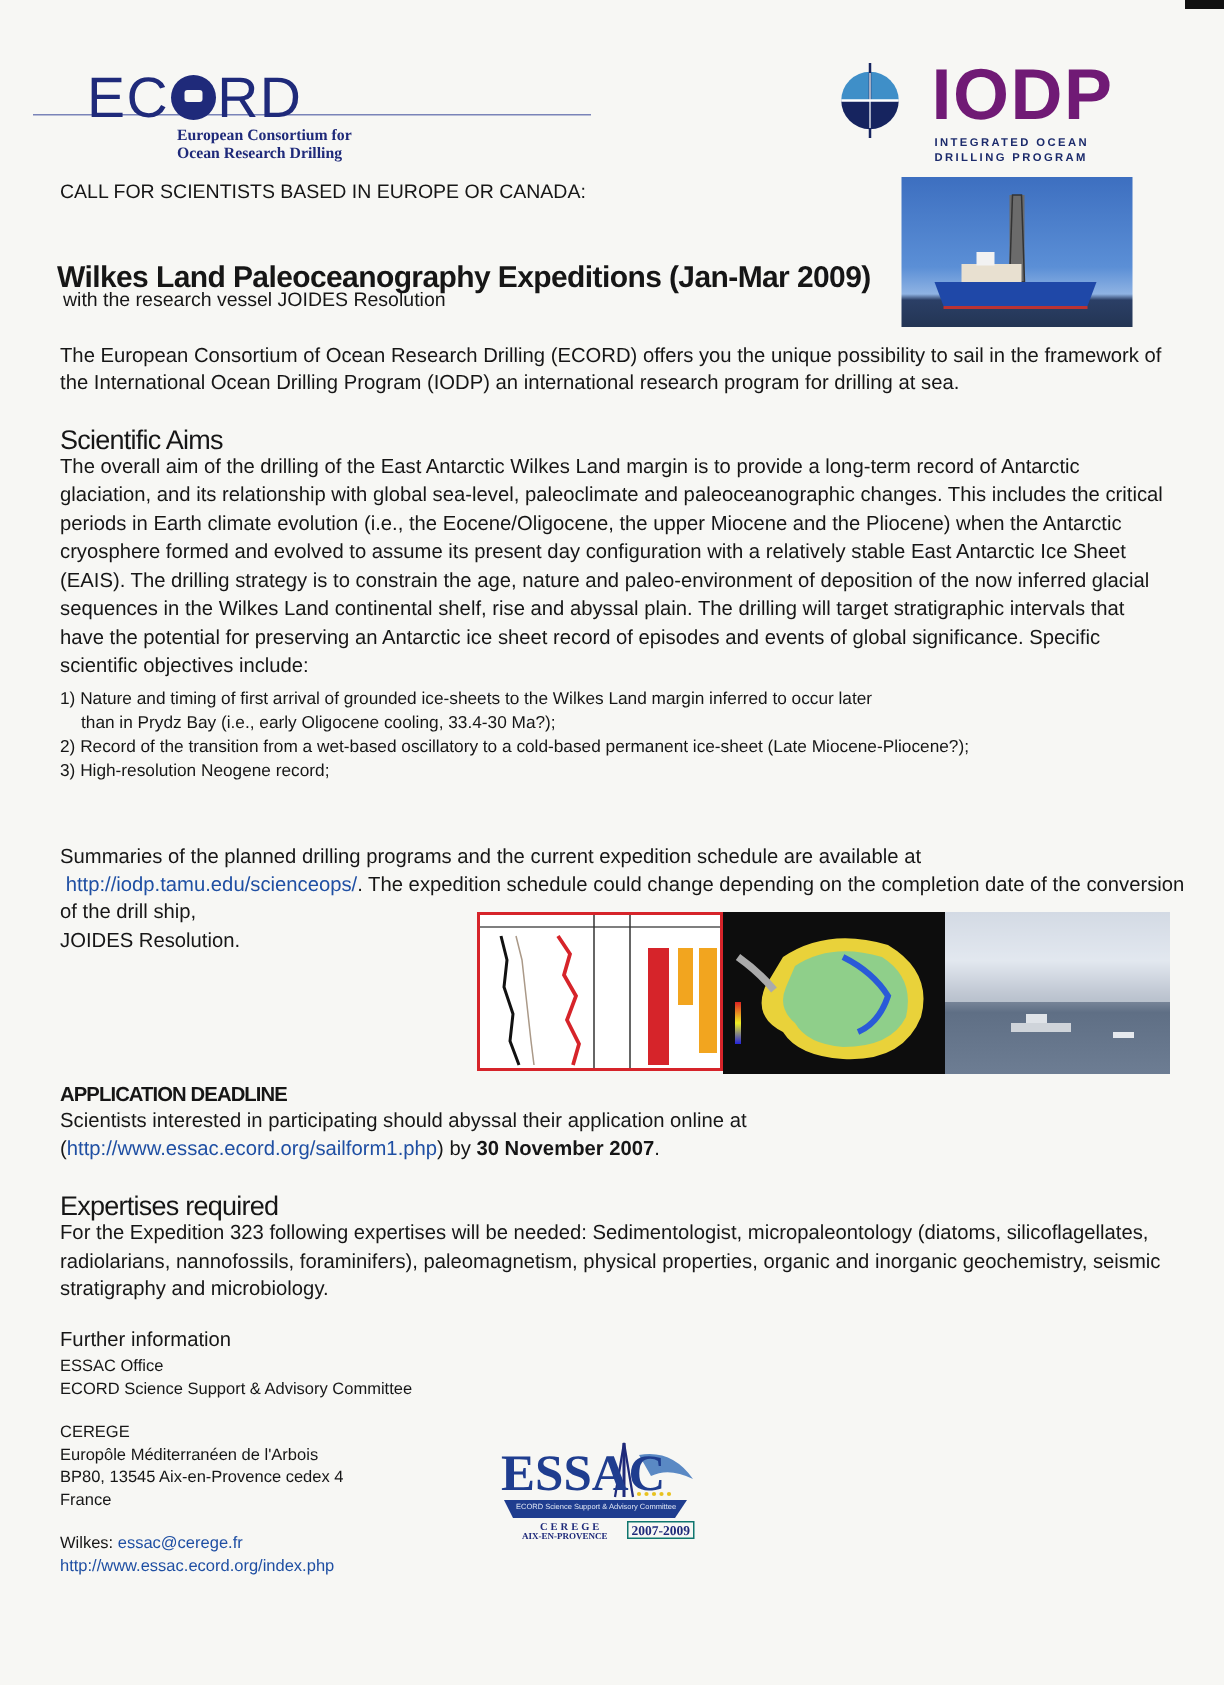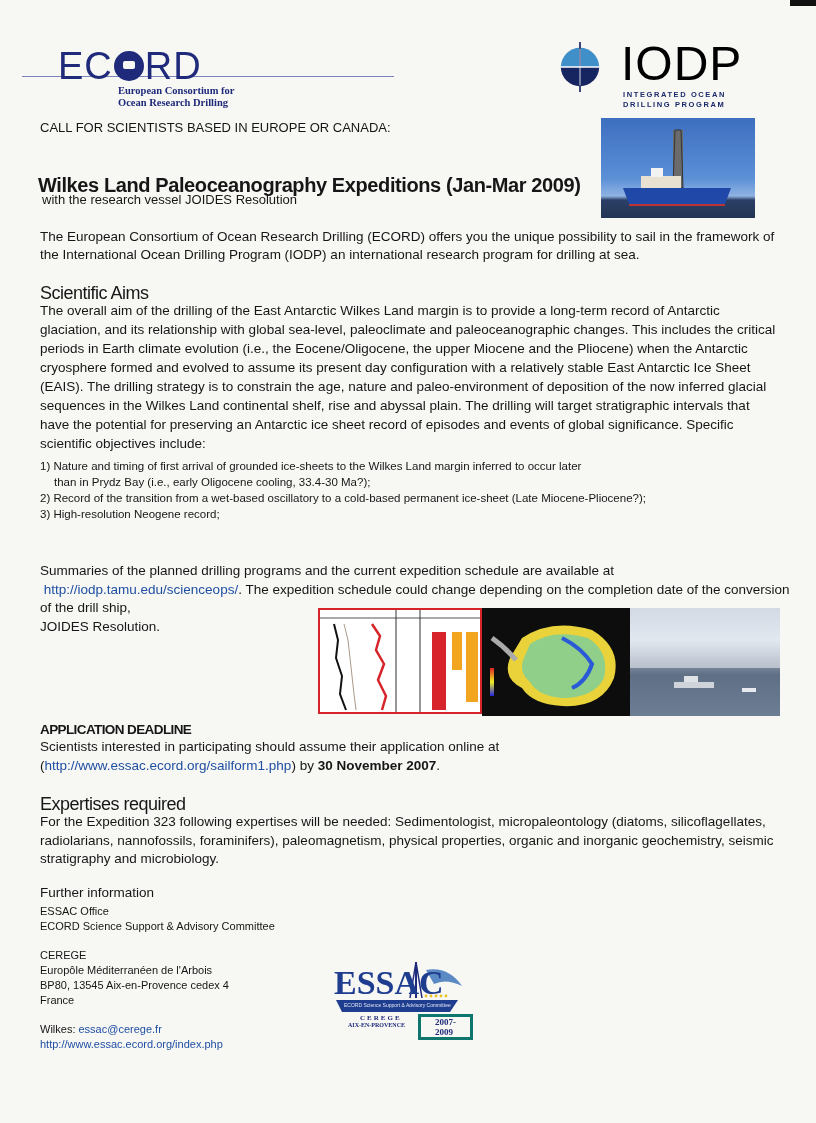--- a/index.html
+++ b/index.html
@@ -13,21 +13,21 @@
   .ecord { left:22px; top:38px; width:380px; height:80px; }
   .ecord-line { left:0; top:38px; width:372px; height:1px; background:#7a84b8; }
   .ecord-word { left:36px; top:8px; font-family:"Liberation Sans", sans-serif; font-size:38px; color:#1f2a7a; letter-spacing:1px; line-height:40px; }
   .ecord-word .o { display:inline-block; width:30px; height:30px; border-radius:50%; background:#1f2a7a; vertical-align:-2px; margin:0 1px; position:relative; }
   .ecord-word .o::after { content:""; position:absolute; left:9px; top:10px; width:12px; height:8px; background:#f7f7f4; border-radius:2px; }
   .ecord-sub { left:96px; top:47px; font-family:"Liberation Serif", serif; font-weight:bold; font-size:10.5px; color:#1f2a7a; line-height:12px; }
 
   
   .iodp { left:555px; top:38px; width:200px; height:80px; }
   .iodp-globe { left:0; top:4px; width:50px; height:50px; }
-  .iodp-word { left:66px; top:0; font-size:48px; color:#000000; letter-spacing:1px; line-height:52px; font-weight:normal; }
+  .iodp-word { left:66px; top:0; font-size:48px; color:#701a75; letter-spacing:1px; line-height:52px; font-weight:bold; }
   .iodp-sub { left:68px; top:52px; font-size:7.5px; font-weight:bold; color:#1b2a6b; letter-spacing:1.6px; line-height:10px; }
 
   
   .ship { left:601px; top:118px; width:154px; height:100px; background:linear-gradient(#3d6fc0 0%, #5b8fd6 60%, #8fb3e3 78%, #2b3f66 82%, #233554 100%); overflow:hidden; }
   .call { left:40px; top:120px; font-size:13px; }
   .title { left:38px; top:174px; font-size:20px; font-weight:bold; letter-spacing:-0.4px; }
   .subtitle { left:42px; top:192px; font-size:13px; }
   .intro { left:40px; top:228px; width:740px; font-size:13.5px; line-height:18.2px; }
   .h2 { font-size:18px; font-weight:normal; letter-spacing:-0.5px; }
   .aims-h { left:40px; top:283px; }
@@ -151,21 +151,21 @@
       <path d="M0 0 L150 0 L150 60 L0 60 Z" fill="#e4e9f0" opacity="0.6"></path>
       <rect x="44" y="74" width="40" height="6" fill="#cfd4da"></rect>
       <rect x="54" y="68" width="14" height="6" fill="#dfe3e8"></rect>
       <rect x="112" y="80" width="14" height="4" fill="#e6e9ee"></rect>
     </svg>
   </div>
 </div>
 
 <div class="abs deadline-h">APPLICATION DEADLINE</div>
 <div class="abs deadline-p">
-  <span>Scientists interested in participating should assume their application online at</span><br>
+  <span>Scientists interested in participating should abyssal their application online at</span><br>
   (<a class="link">http://www.essac.ecord.org/sailform1.php</a>)<span> by </span><b>30 November 2007</b><span>.</span>
 </div>
 
 <div class="abs h2 exp-h">Expertises required</div>
 <div class="abs exp-p">For the Expedition 323 following expertises will be needed: Sedimentologist, micropaleontology (diatoms, silicoflagellates, radiolarians, nannofossils, foraminifers),  paleomagnetism, physical properties, organic and inorganic geochemistry, seismic stratigraphy and microbiology.</div>
 
 <div class="abs further-h">Further information</div>
 <div class="abs essac-office small">
   <div>ESSAC Office</div>
   <div>ECORD Science Support &amp; Advisory Committee</div>
@@ -192,14 +192,14 @@
         <circle cx="101" cy="36" r="1.4"></circle>
         <circle cx="106" cy="36" r="1.4"></circle>
         <circle cx="111" cy="36" r="1.4"></circle>
         <circle cx="116" cy="36" r="1.4"></circle>
       </g>
   </svg>
   <div class="abs" style="left:4px;top:6px;font-family:'Liberation Serif',serif;font-weight:bold;font-size:34px;color:#1f3d8f;letter-spacing:0px;line-height:34px;">ESSAC</div>
   <div class="abs" style="left:14px;top:42px;font-size:5px;color:#dfe6f5;white-space:nowrap;">ECORD Science Support &amp; Advisory Committee</div>
   <div class="abs" style="left:30px;top:54px;font-family:'Liberation Serif',serif;font-size:7px;font-weight:bold;color:#1f2a7a;letter-spacing:2px;">CEREGE</div>
   <div class="abs" style="left:18px;top:62px;font-family:'Liberation Serif',serif;font-size:6px;font-weight:bold;color:#1f2a7a;">AIX-EN-PROVENCE</div>
-  <div class="abs" style="left:88px;top:54px;border:3px solid #0f766e;padding:0 14px;font-family:'Liberation Serif',serif;font-size:9px;font-weight:bold;color:#1f2a7a;">2007-2009</div>
+  <div class="abs" style="left:88px;top:54px;border:1px solid #0f766e;padding:0 2px;font-family:'Liberation Serif',serif;font-size:9px;font-weight:bold;color:#1f2a7a;">2007-2009</div>
 </div>
 
 </body></html>

